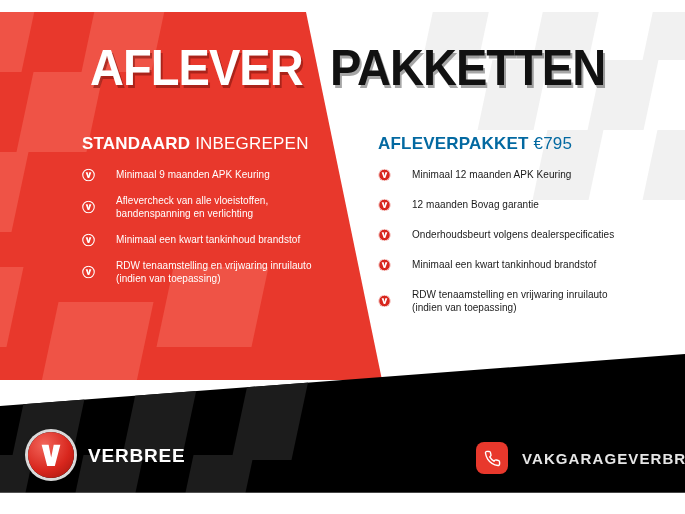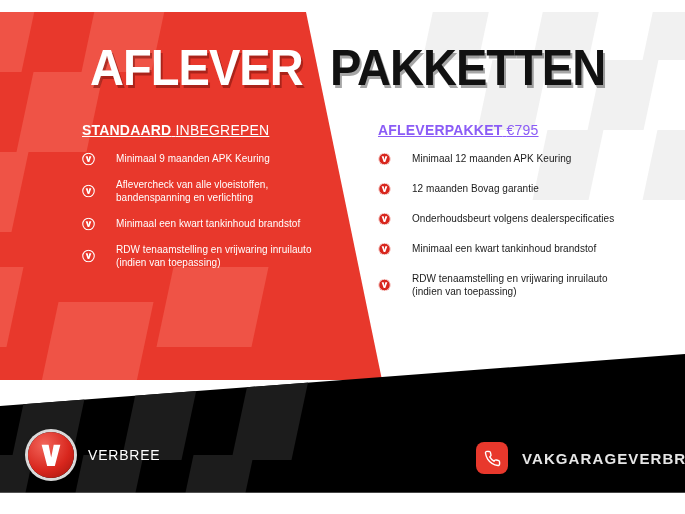--- a/index.html
+++ b/index.html
@@ -93,27 +93,27 @@
     color:#111111;
     text-shadow:2px 3px 0 rgba(0,0,0,.35);
   }
 
   
   .col{position:absolute;}
   .col-left{left:82px;top:118px;width:250px;}
   .col-right{left:378px;top:118px;width:260px;}
 
   .col-title{
-    font-size:14px;font-weight:bold;letter-spacing:.2px;
-    margin:4px 0 14px 0;white-space:nowrap;text-decoration:underline;
+    font-size:17px;font-weight:bold;letter-spacing:.2px;
+    margin:16px 0 14px 0;white-space:nowrap;
   }
   .col-title .strong{font-weight:bold;}
   .col-title .light{font-weight:normal;}
   .col-left .col-title{color:#ffffff;}
-  .col-right .col-title{color:#8b5cf6;}
+  .col-right .col-title{color:#0369a1;}
   .col-right .col-title .price{font-weight:normal;}
 
   ul.feat{list-style:none;margin:0;padding:0;}
   ul.feat li{
     position:relative;
     padding-left:34px;
     margin-bottom:13px;
     font-size:10px;
     font-weight:normal;
     line-height:13px;
@@ -137,21 +137,21 @@
     box-shadow:0 0 0 3px #d9d9d9, 0 2px 5px rgba(0,0,0,.6);
     display:flex;align-items:center;justify-content:center;
   }
   .logo-badge svg{display:block;}
   .logo-text{margin-left:14px;line-height:1;}
   .logo-name{
     color:#ffffff;font-size:21px;font-weight:bold;letter-spacing:.5px;
     display:block;margin-bottom:4px;
   }
   .logo-sub{
-    color:#ffffff;font-size:14px;font-weight:normal;letter-spacing:.8px;display:block;
+    color:#ffffff;font-size:19px;font-weight:bold;letter-spacing:.8px;display:block;
   }
 
   .contact-block{position:absolute;left:476px;top:442px;display:flex;align-items:center;}
   .phone-btn{
     width:32px;height:32px;border-radius:8px;background:#e8382c;
     display:flex;align-items:center;justify-content:center;
   }
   .contact-text{margin-left:14px;line-height:1;}
   .phone-num{
     color:#ffffff;font-size:14.5px;font-weight:bold;letter-spacing:.3px;

